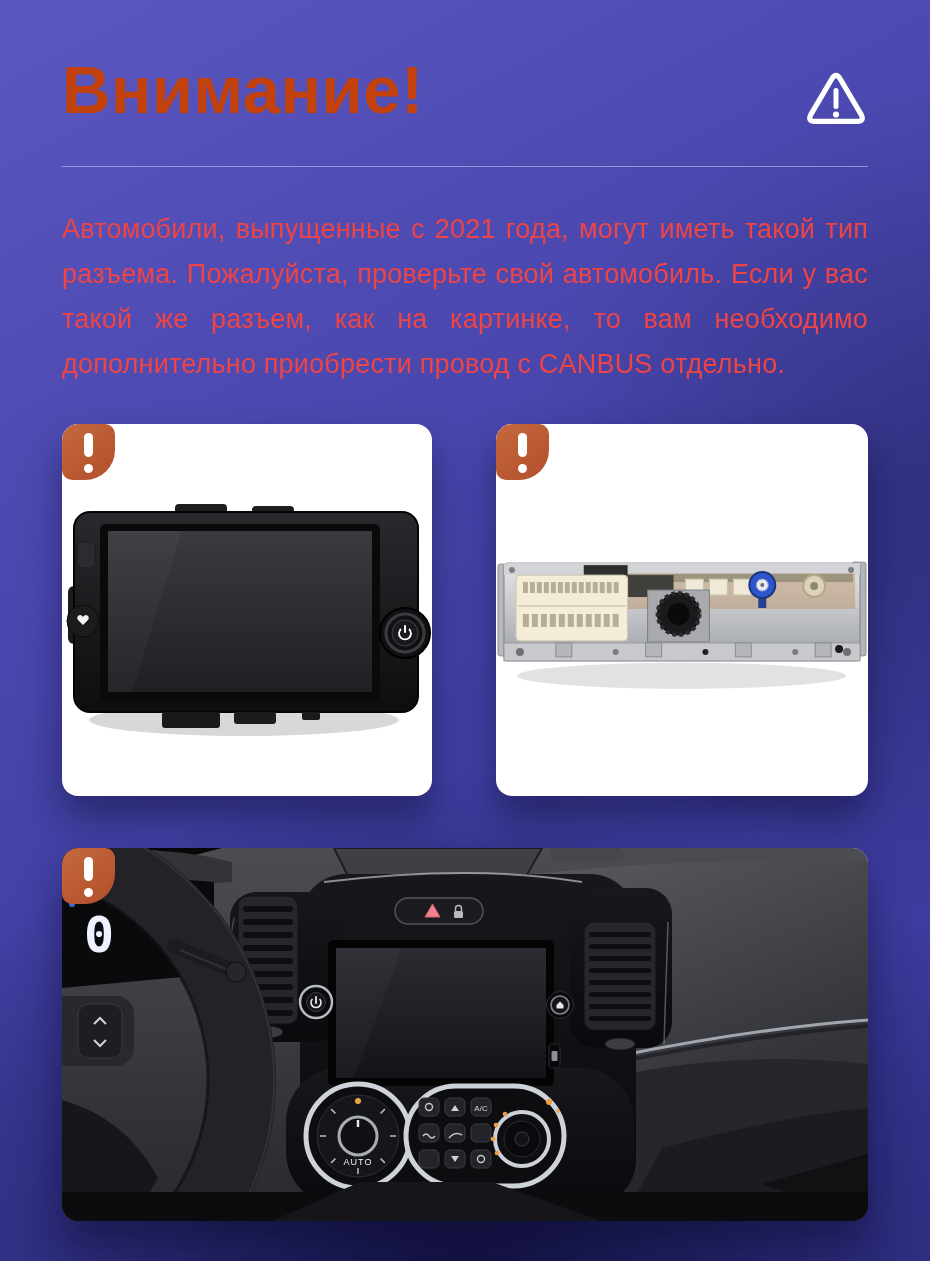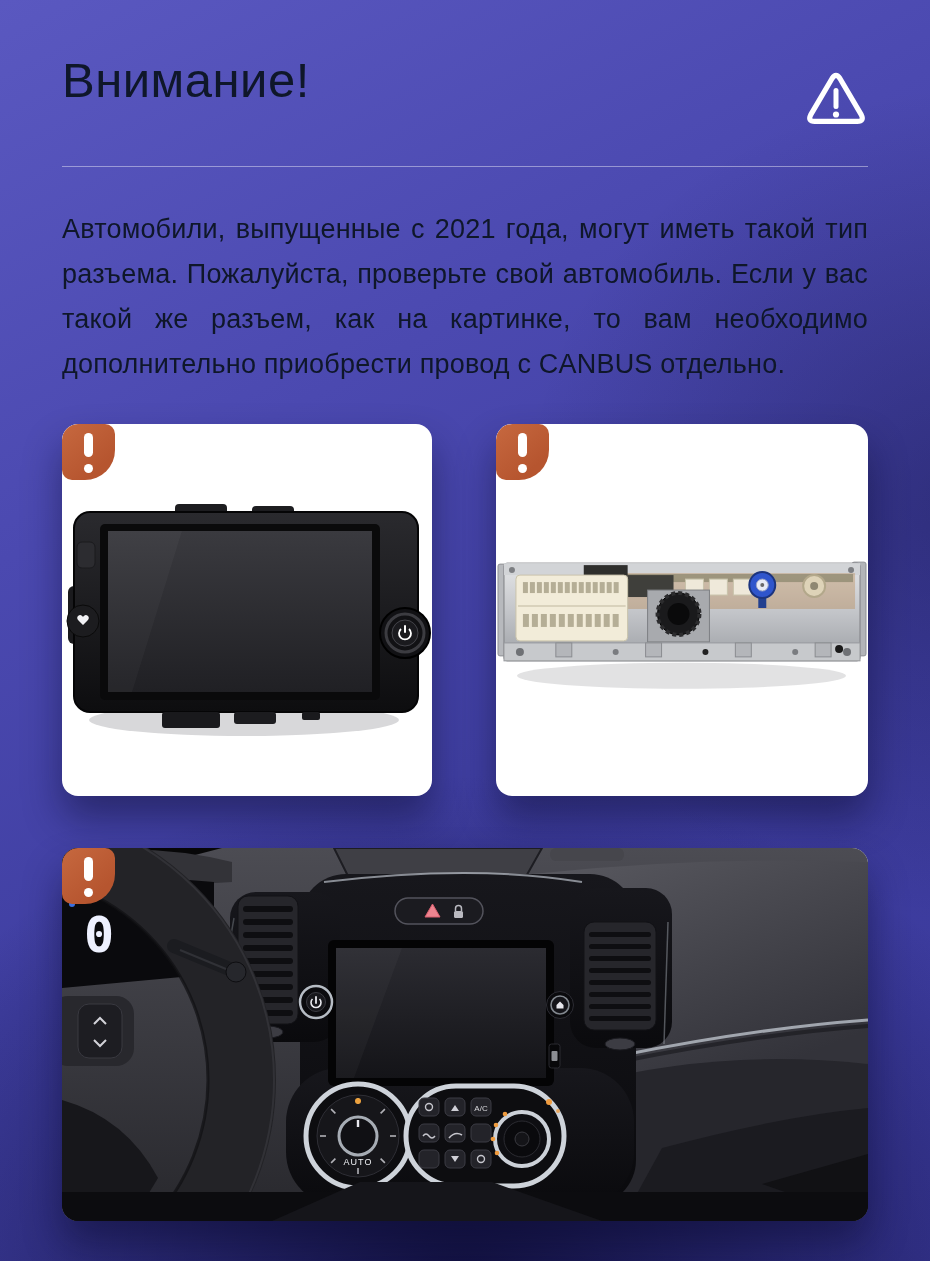--- a/index.html
+++ b/index.html
@@ -6,24 +6,24 @@
   body{
     width:930px;height:1261px;overflow:hidden;
     font-family:"Liberation Sans",sans-serif;
     background:
       radial-gradient(120% 70% at 50% 102%, #121140 0%, rgba(18,17,64,0) 58%),
       radial-gradient(80% 55% at 104% 40%, rgba(16,15,55,.35) 0%, rgba(16,15,55,0) 60%),
       linear-gradient(152deg,#5a58c0 0%,#4b49b0 32%,#403fa2 58%,#3a399b 100%);
   }
   .wrap{position:relative;width:806px;margin:0 62px;}
   header{display:flex;justify-content:space-between;align-items:flex-start;padding-top:54px;}
-  h1{margin:0;font-size:49px;line-height:1.08;font-weight:normal;color:#0f172a;letter-spacing:.5px;}
+  h1{margin:0;font-size:67px;line-height:1.08;font-weight:bold;color:#c2410c;letter-spacing:.5px;}
   .warn-icon{margin-top:16px;}
   .divider{height:1px;background:rgba(255,255,255,.42);margin-top:36px;border:none;}
-  .notice{margin:40px 0 0;color:#0f172a;font-size:27px;line-height:45px;text-align:justify;letter-spacing:.2px;}
+  .notice{margin:40px 0 0;color:#ef4444;font-size:27px;line-height:45px;text-align:justify;letter-spacing:.2px;}
   .cards-row{display:flex;gap:64px;margin-top:37px;}
   .card{position:relative;margin:0;background:#fff;border-radius:16px;overflow:hidden;
         box-shadow:0 22px 38px rgba(8,8,40,.45);}
   .card.small{width:370px;height:372px;}
   .card.small2{width:372px;height:372px;}
   .card.wide{width:806px;height:373px;margin-top:52px;}
   .card svg{display:block;width:100%;height:100%;}
   .badge{position:absolute;top:0;left:0;width:53px;height:56px;z-index:3;
          background:linear-gradient(140deg,#c6683f 0%,#b6552f 75%);
          border-radius:16px 10px 30px 10px;}

